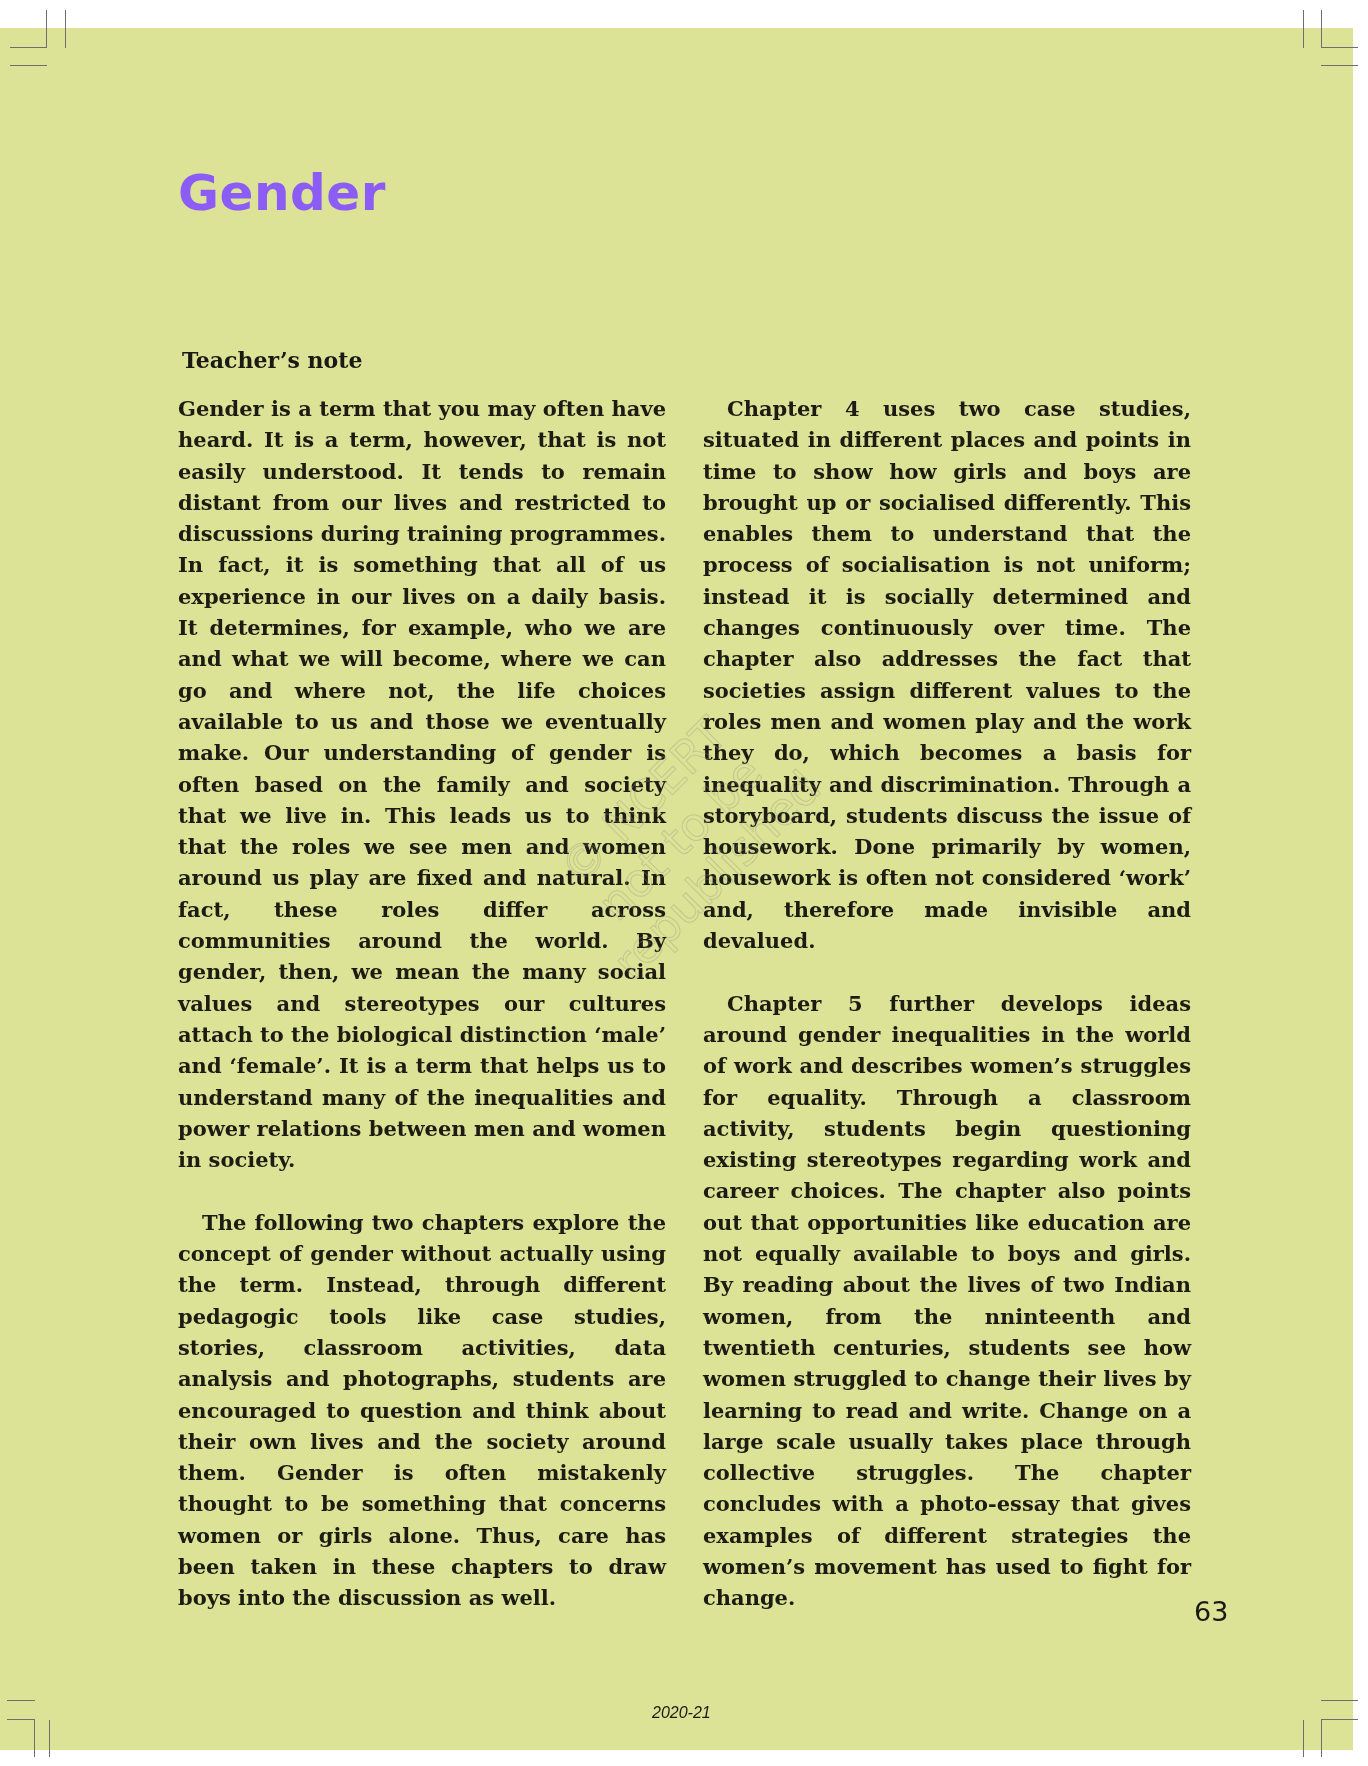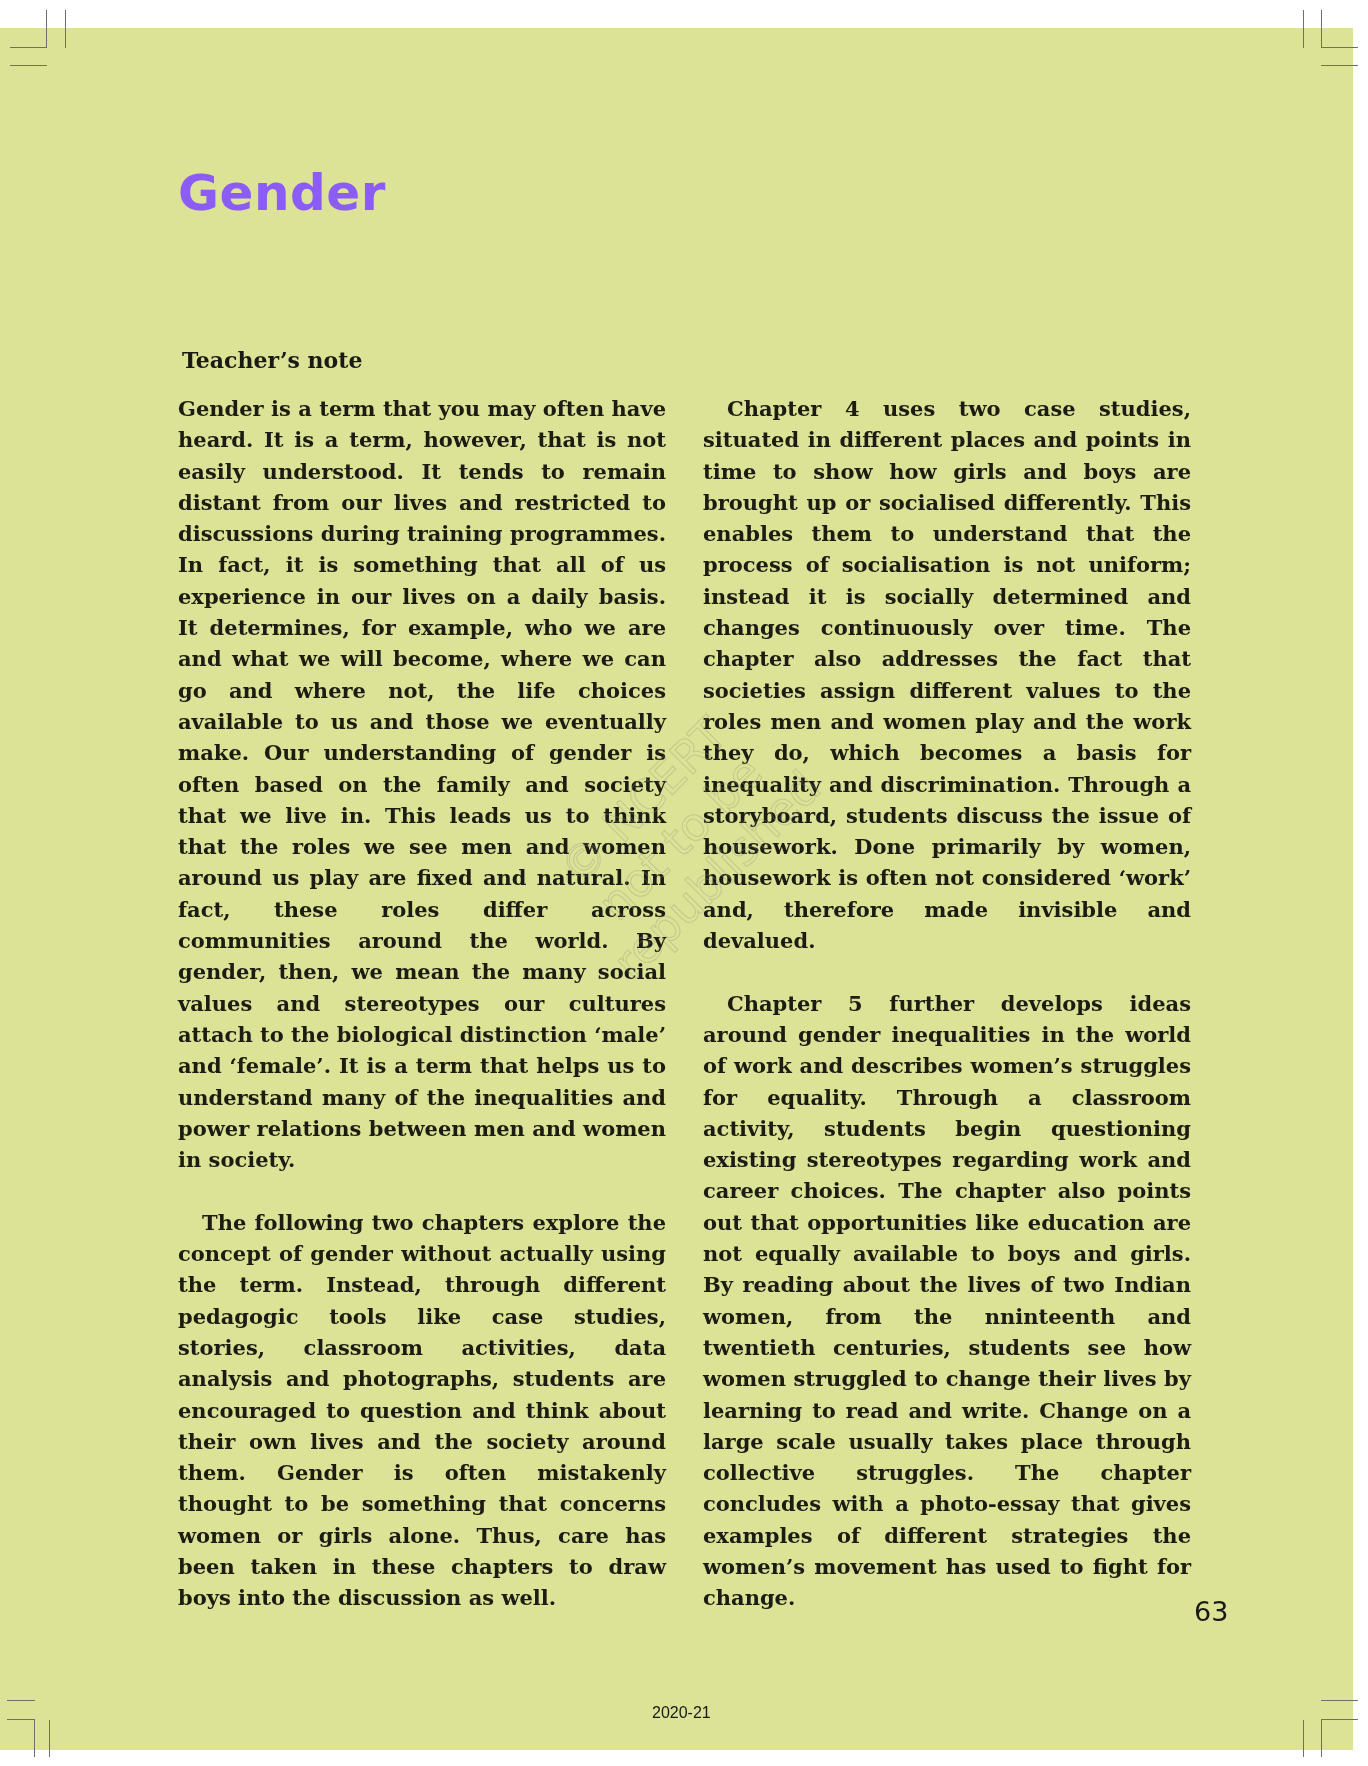--- a/index.html
+++ b/index.html
@@ -73,20 +73,21 @@
       font-size: 27px;
       color: #1a1a14;
     }
     .footer-year {
       position: absolute;
       left: 652px;
       top: 1704px;
       font-family: "Liberation Sans", sans-serif;
       font-size: 16px;
       color: #1a1a14;
+      font-style: italic;
     }
     .watermark {
       position: absolute;
       left: 470px;
       top: 760px;
       width: 420px;
       transform: rotate(-45deg);
       transform-origin: center;
       font-family: "DejaVu Sans", sans-serif;
       font-size: 46px;

